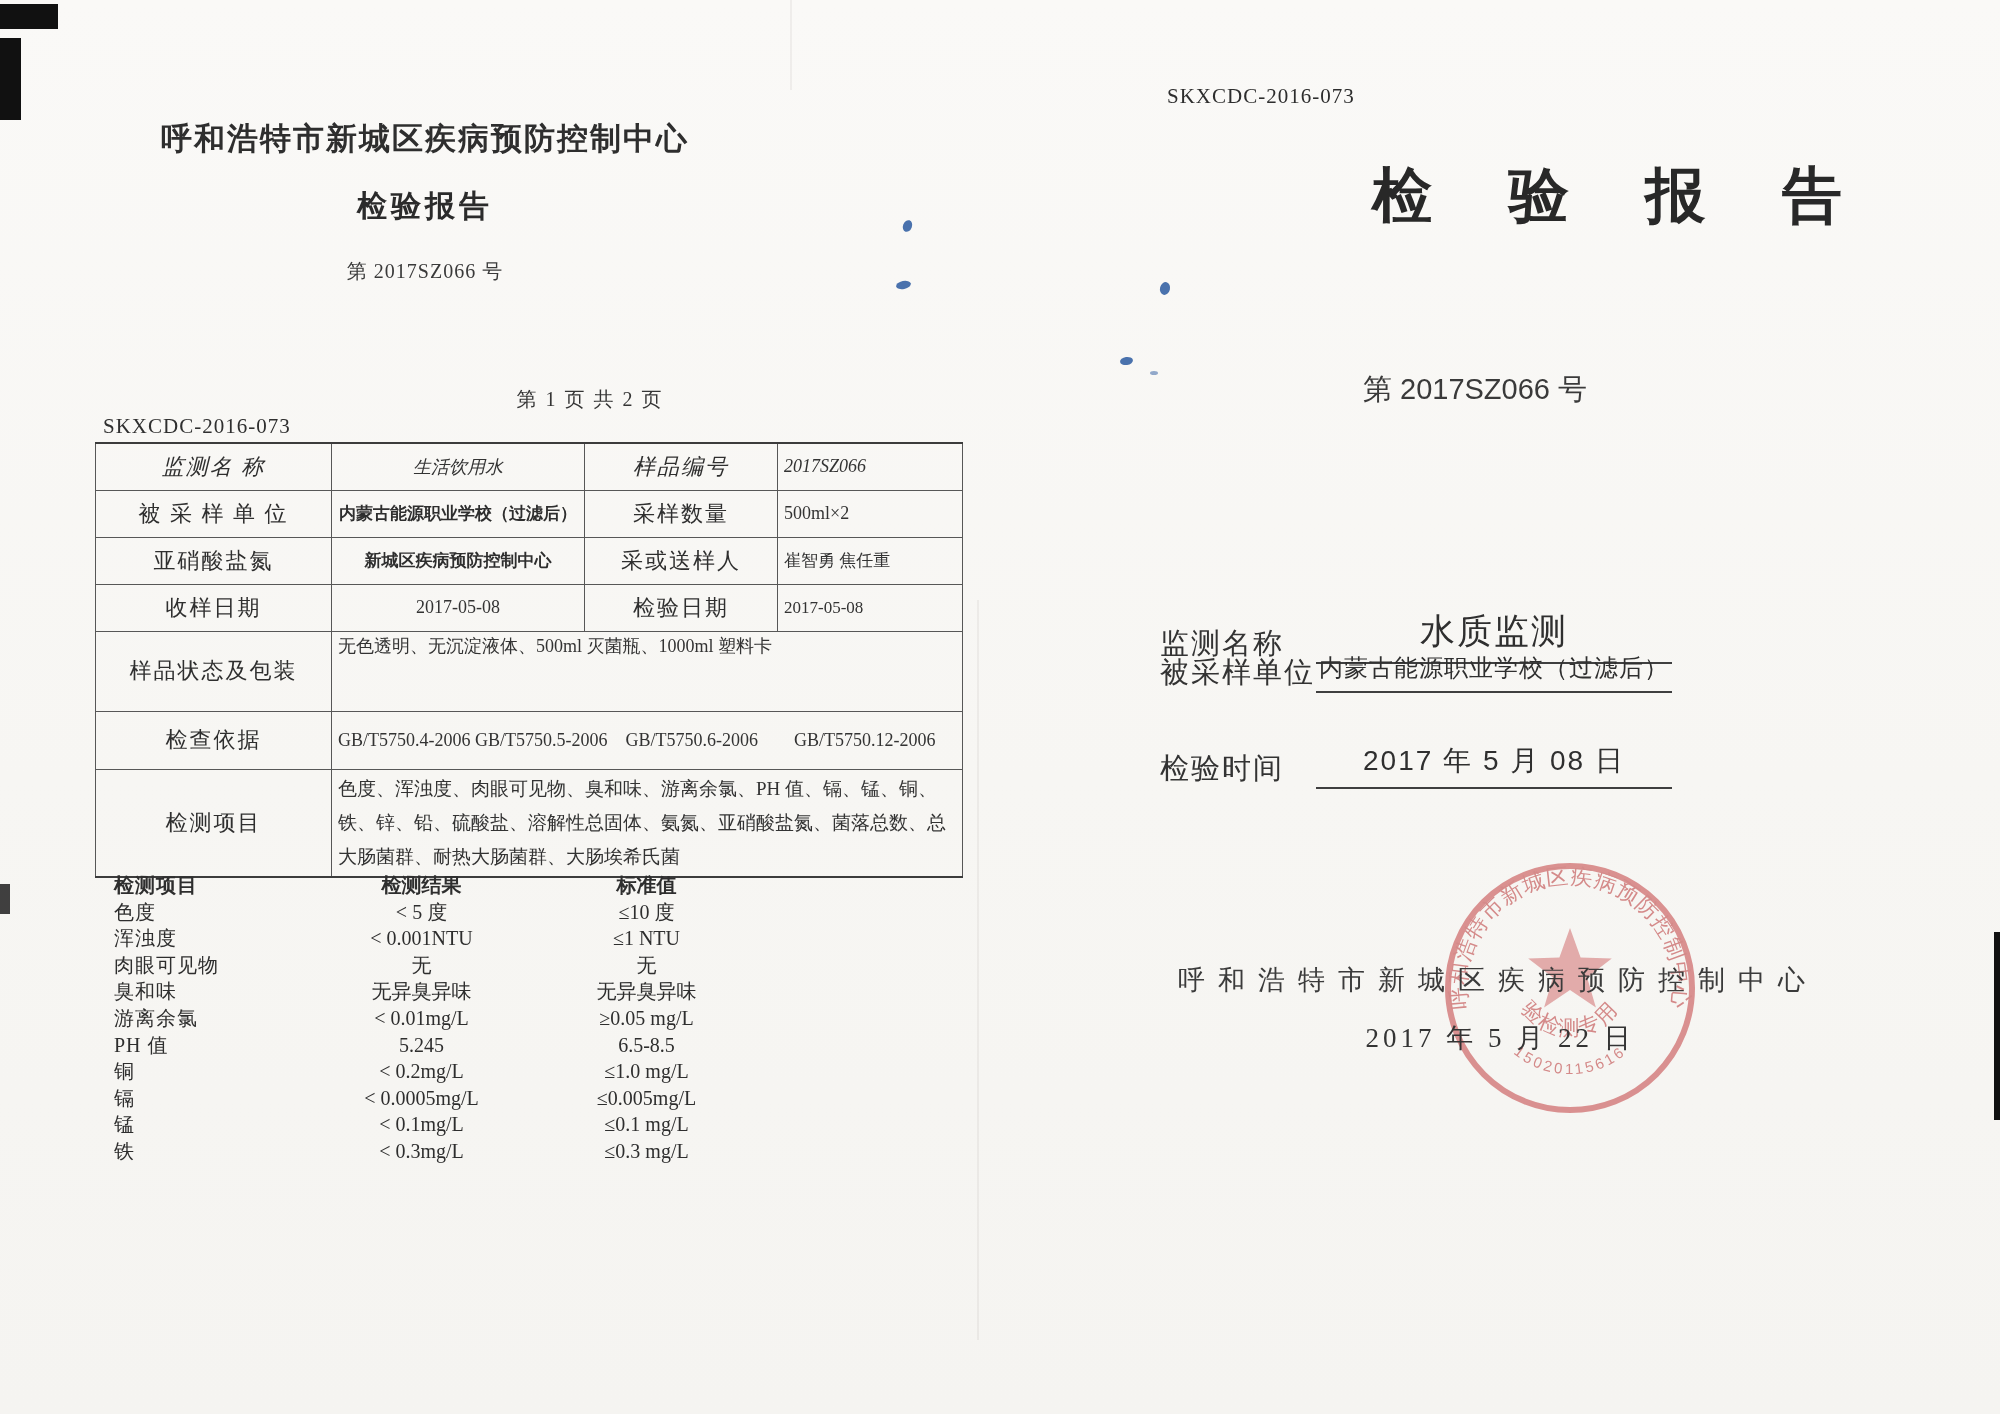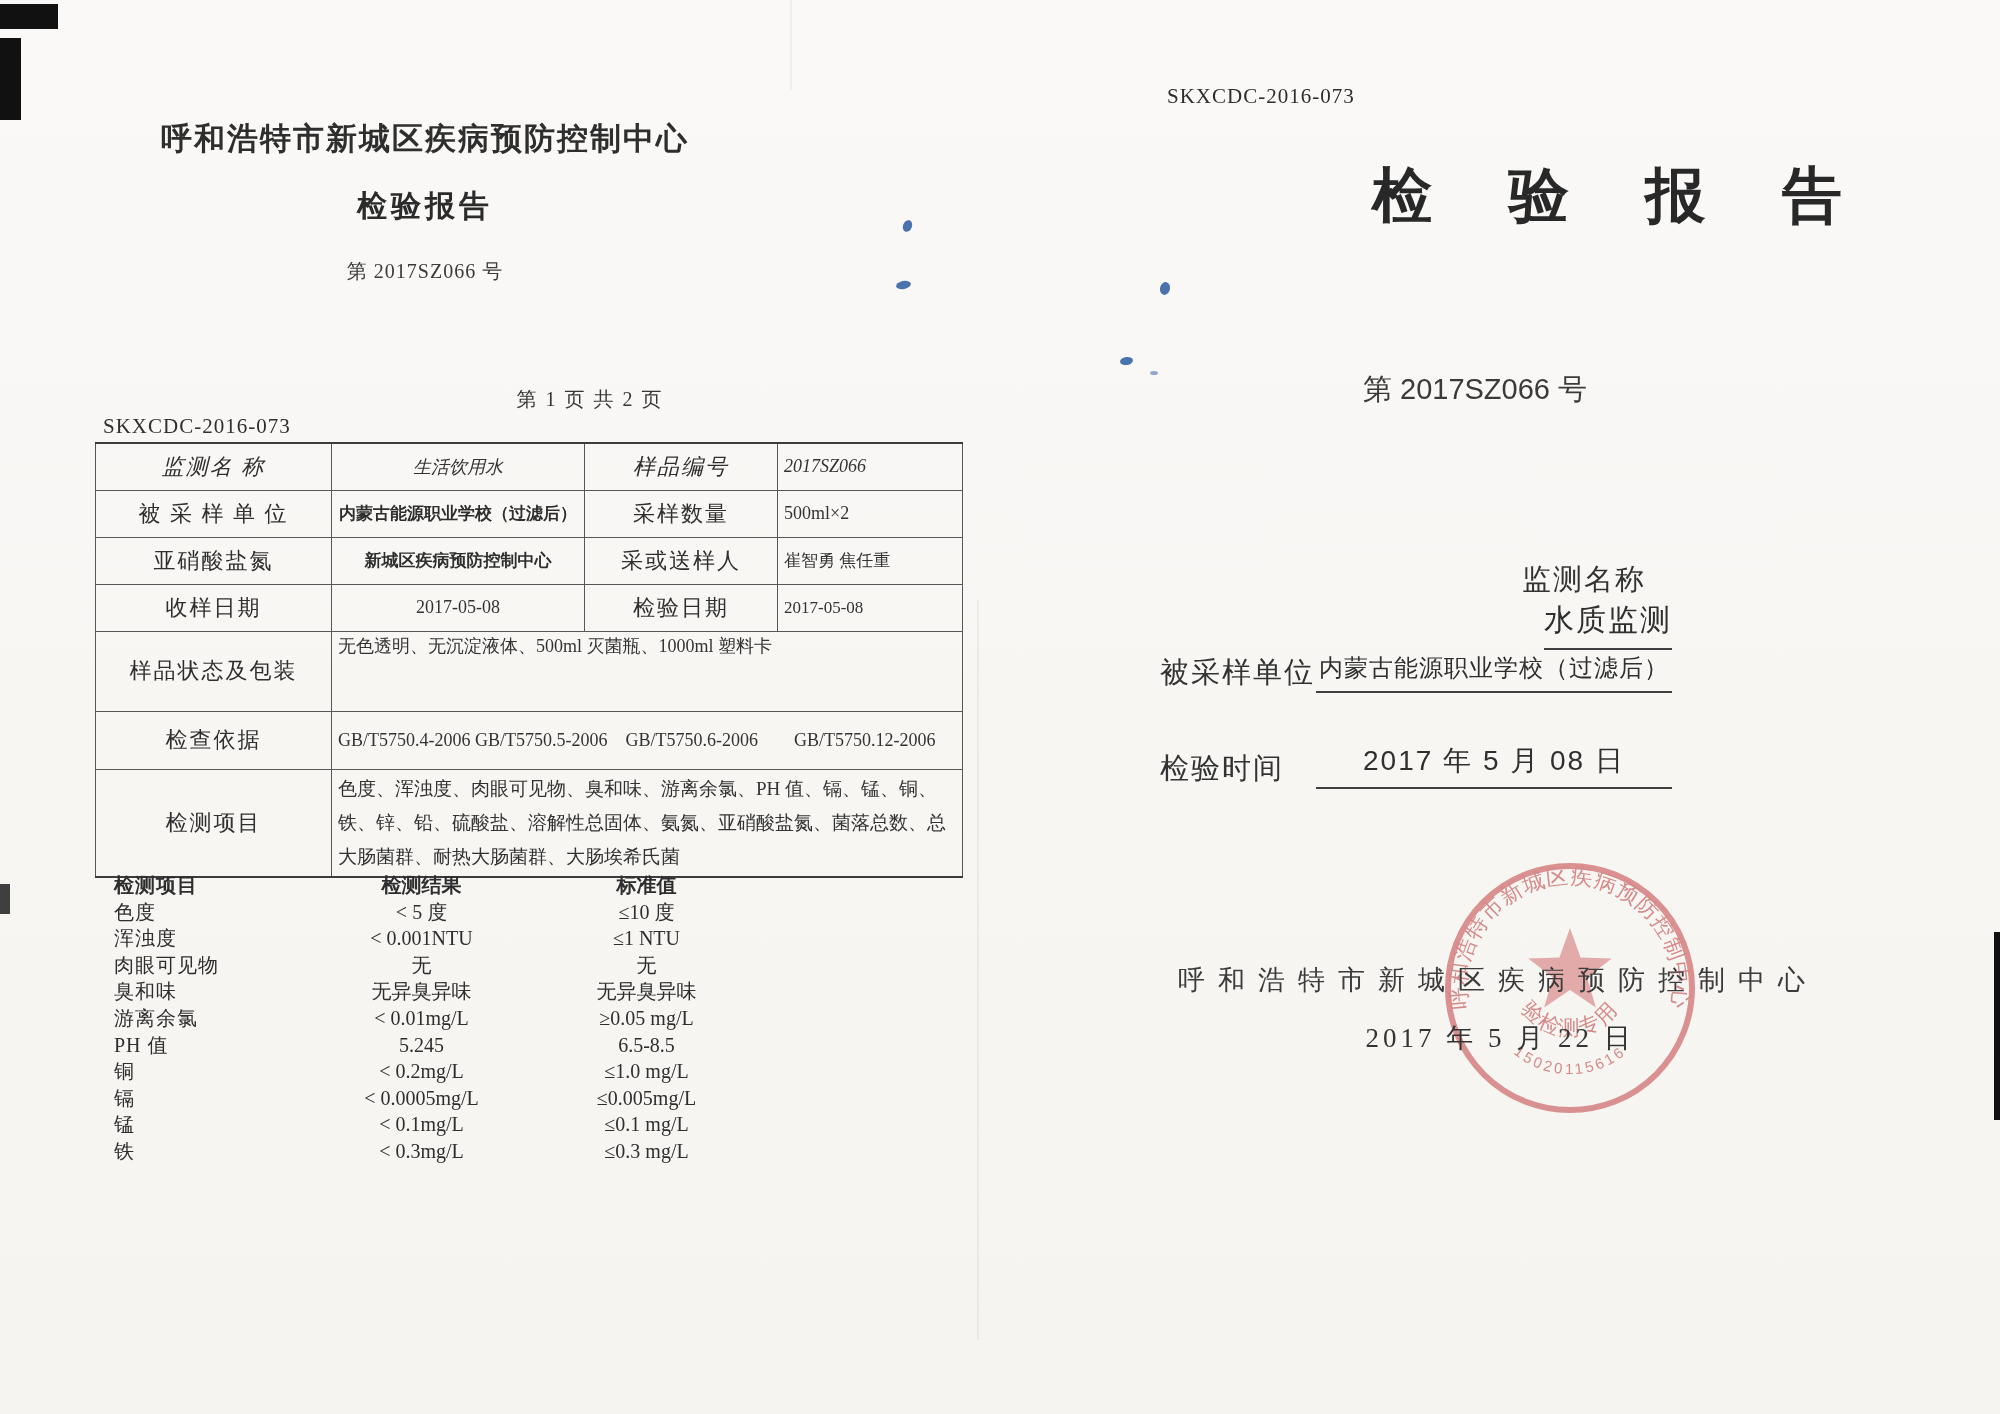--- a/index.html
+++ b/index.html
@@ -38,21 +38,21 @@
 
   
   .doc-code-right{left:1167px;top:84px;font-size:21px;color:#2d2d2d;letter-spacing:1px;}
   .cma-box{left:1152px;top:110px;width:200px;height:118px;background:linear-gradient(180deg,#ebe9e7,#dedcda);box-shadow:0 0 6px rgba(0,0,0,0.08);}
   .big-title{left:1372px;top:156px;width:420px;font-size:60px;font-weight:900;letter-spacing:30px;color:#282828;font-family:"Liberation Sans","DejaVu Sans",sans-serif;white-space:nowrap;}
   .report-no-right{left:1310px;top:370px;width:330px;text-align:center;font-size:29px;color:#3a3a3a;font-family:"Liberation Sans","DejaVu Sans",sans-serif;}
 
   .field{left:1160px;width:512px;display:flex;align-items:flex-end;font-family:"Liberation Sans","DejaVu Sans",sans-serif;}
   .flabel{width:150px;font-size:29px;color:#333;letter-spacing:2px;white-space:nowrap;}
   .fline{flex:1;border-bottom:2.5px solid #3f3f3f;text-align:center;padding-bottom:7px;margin-left:6px;color:#2f2f2f;}
-  .fv1{font-size:30px;letter-spacing:2px;}
+  .fv1{font-size:35px;letter-spacing:2px;margin-top:48px;}
   .fv2{font-size:24px;letter-spacing:1px;}
   .fv3{font-size:28px;letter-spacing:2px;}
 
   .org-bottom{left:1178px;top:962px;width:660px;font-size:27px;letter-spacing:13px;font-weight:500;color:#3b3b3b;z-index:3;white-space:nowrap;}
   .issue-date{left:1280px;top:1020px;width:440px;text-align:center;font-size:27px;color:#343434;letter-spacing:4px;z-index:3;}
   .stamp{left:1430px;top:848px;z-index:2;opacity:.8;}
 
   
   .artifact{background:#111;position:absolute;}
   .seam{position:absolute;background:rgba(60,55,50,0.06);}
@@ -180,21 +180,21 @@
       <span>≤0.3 mg/L</span>
     </div>
   </div>
 
   <div class="abs doc-code-right">SKXCDC-2016-073</div>
 
 
   <div class="abs big-title">检 验 报 告</div>
   <div class="abs report-no-right">第 2017SZ066 号</div>
 
-  <div class="abs field" style="top:560px;flex-direction:column;">
+  <div class="abs field" style="top:560px;">
     <span class="flabel">监测名称</span>
     <span class="fline fv1">水质监测</span>
   </div>
   <div class="abs field" style="top:652px;">
     <span class="flabel">被采样单位</span>
     <span class="fline fv2">内蒙古能源职业学校（过滤后）</span>
   </div>
   <div class="abs field" style="top:742px;">
     <span class="flabel">检验时间</span>
     <span class="fline fv3">2017 年 5 月 08 日</span>

